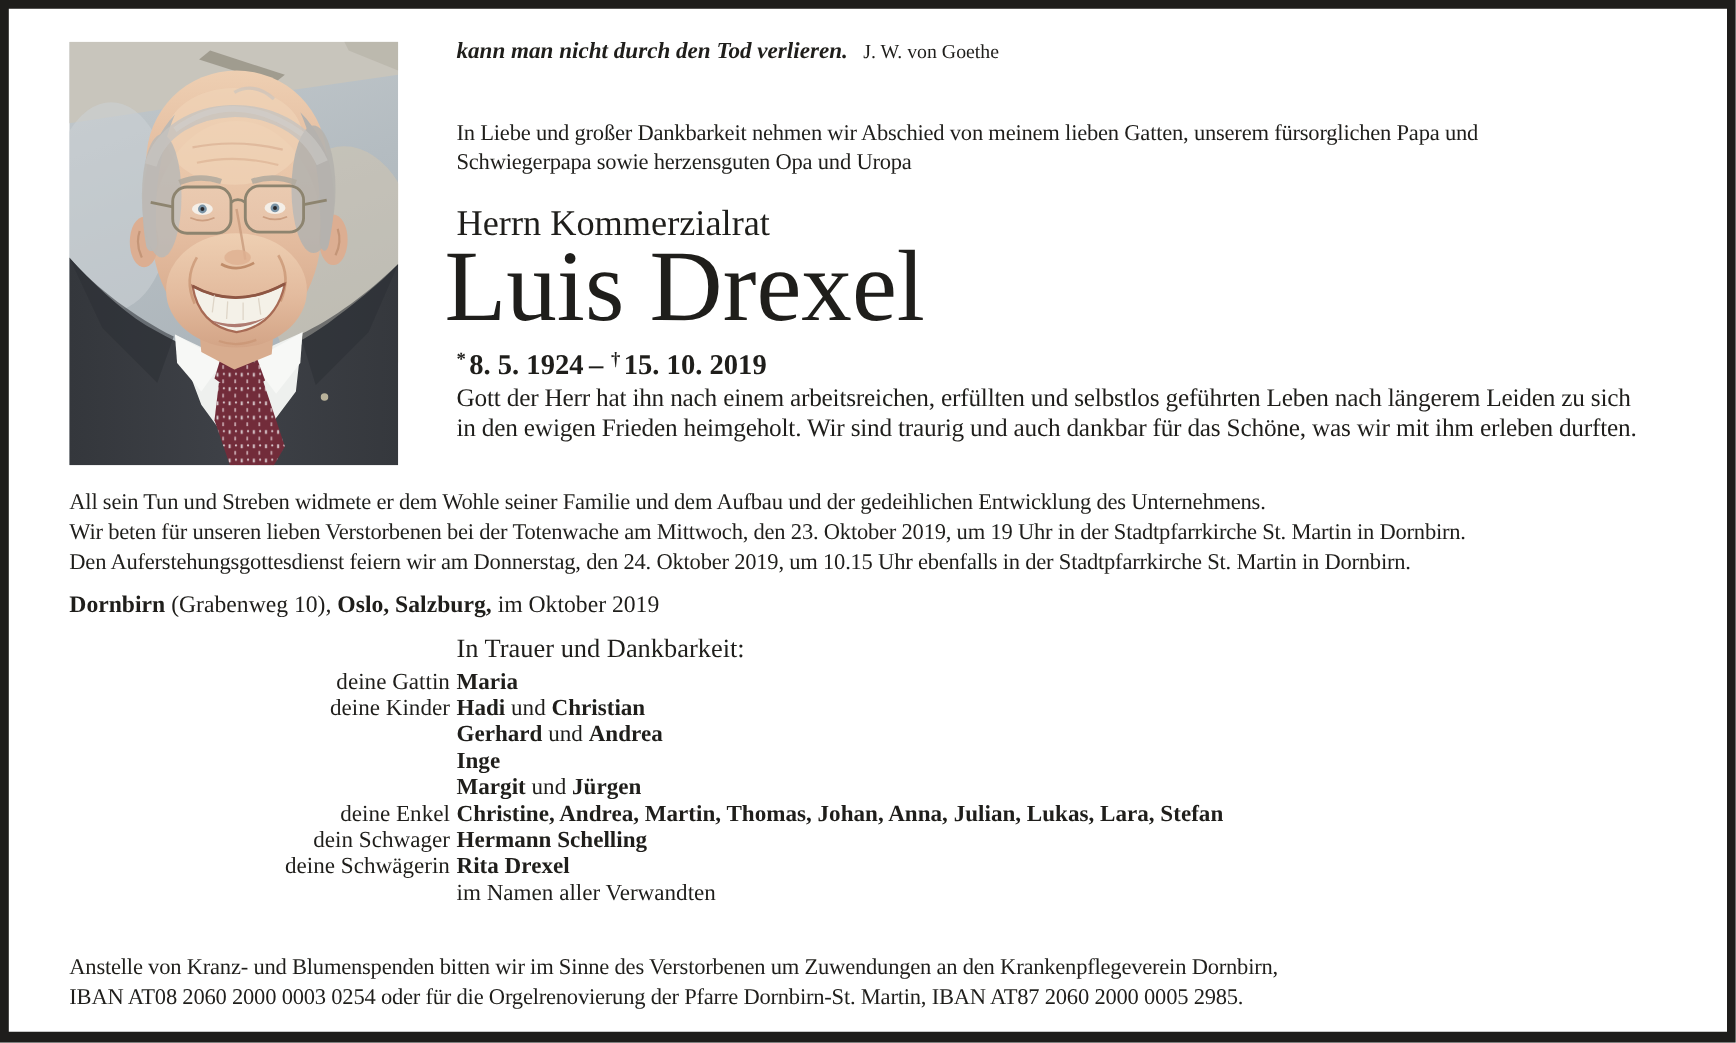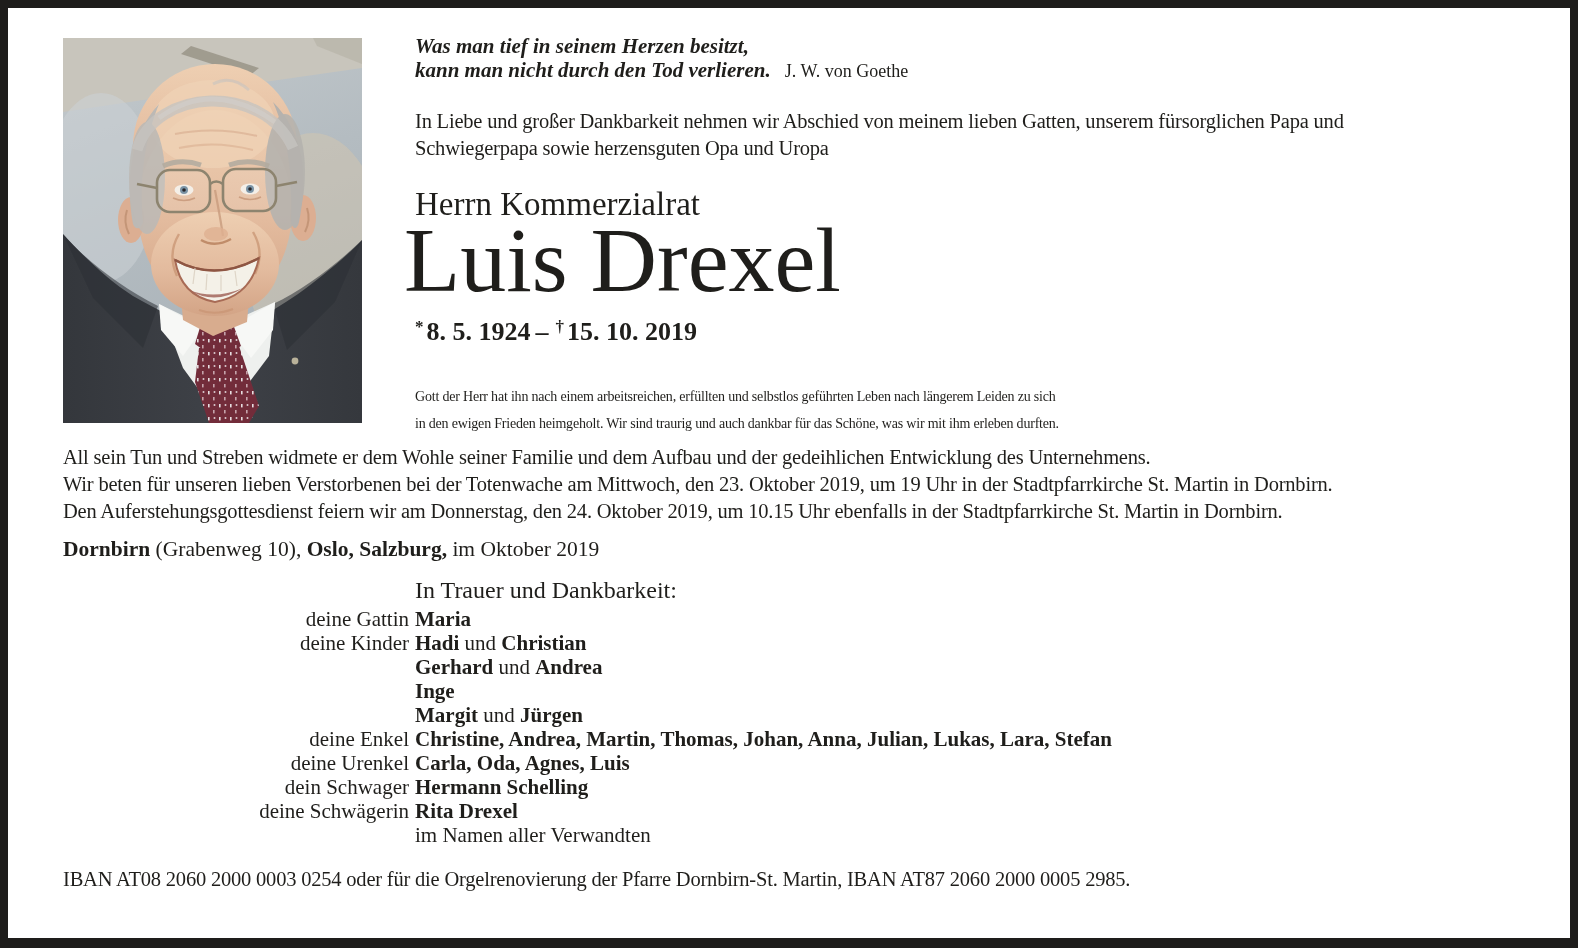--- a/index.html
+++ b/index.html
@@ -23,21 +23,21 @@
   .quote .attribution { font-style: normal; font-weight: normal; font-size: 18px; margin-left: 14px; text-align: right; }
 
   .intro { position: absolute; left: 407px; top: 100px; font-size: 20.5px; line-height: 27px; letter-spacing: -0.2px; }
 
   .title-prefix { position: absolute; left: 407px; top: 177px; font-size: 33px; line-height: 38px; }
   .deceased-name { position: absolute; left: 396px; top: 204px; font-size: 92px; line-height: 96px; }
   .dates { position: absolute; left: 407px; top: 309px; font-size: 26px; font-weight: bold; line-height: 30px; }
   .dates .sup { font-size: 17px; position: relative; top: -8px; margin-right: 3px; }
   .dates .sep { margin: 0 7px 0 5px; }
 
-  .eulogy { position: absolute; left: 407px; top: 375px; font-size: 14px; line-height: 27px; letter-spacing: -0.2px; }
+  .eulogy { position: absolute; left: 407px; top: 340px; font-size: 23px; line-height: 27px; letter-spacing: -0.2px; }
 
   .announcement { position: absolute; left: 55px; top: 436px; font-size: 20.5px; line-height: 27px; letter-spacing: -0.2px; }
 
   .place-line { position: absolute; left: 55px; top: 528px; font-size: 21.5px; line-height: 26px; white-space: nowrap; }
   .b { font-weight: bold; }
 
   .mourning-heading { position: absolute; left: 407px; top: 570px; font-size: 24px; line-height: 24px; }
 
   .family { position: absolute; left: 55px; top: 599px; font-size: 21px; line-height: 24px; }
   .fam-row { display: flex; white-space: nowrap; align-items: center; }
@@ -158,21 +158,20 @@
         <path d="M132,230 L130,246"></path>
           <path d="M144,236 L143,252"></path>
           <path d="M158,237 L158,253"></path>
           <path d="M172,233 L174,248"></path>
       </g>
       <path d="M136,272 Q152,278 170,271" stroke="#c6916f" stroke-width="2" fill="none" opacity="0.6"></path>
     </svg>
   </div>
 
   <div class="quote">
-    <div class="line">Was man tief in seinem Herzen besitzt,</div>
     <div class="line"><span>kann man nicht durch den Tod verlieren.</span><span class="attribution">J. W. von Goethe</span></div>
   </div>
 
   <div class="intro">
     <div class="line">In Liebe und großer Dankbarkeit nehmen wir Abschied von meinem lieben Gatten, unserem fürsorglichen Papa und</div>
     <div class="line">Schwiegerpapa sowie herzensguten Opa und Uropa</div>
   </div>
 
   <div class="title-prefix">Herrn Kommerzialrat</div>
   <div class="deceased-name">Luis Drexel</div>
@@ -215,34 +214,31 @@
       </div>
       <div class="fam-row">
         <span class="fam-label"></span>
         <span class="fam-names"><span class="b">Margit</span><span> und </span><span class="b">Jürgen</span></span>
       </div>
       <div class="fam-row">
         <span class="fam-label">deine Enkel</span>
         <span class="fam-names"><span class="b">Christine, Andrea, Martin, Thomas, Johan, Anna, Julian, Lukas, Lara, Stefan</span></span>
       </div>
       <div class="fam-row">
-        <span class="fam-label">deine Urenkel</span>
-        <span class="fam-names"><span class="b">Carla, Oda, Agnes, Luis</span></span>
-      </div>
-      <div class="fam-row">
         <span class="fam-label">dein Schwager</span>
         <span class="fam-names"><span class="b">Hermann Schelling</span></span>
       </div>
       <div class="fam-row">
         <span class="fam-label">deine Schwägerin</span>
         <span class="fam-names"><span class="b">Rita Drexel</span></span>
       </div>
       <div class="fam-row">
         <span class="fam-label"></span>
         <span class="fam-names"><span>im Namen aller Verwandten</span></span>
       </div>
     </div>
 
   <div class="donation">
+    <div class="line">Anstelle von Kranz- und Blumenspenden bitten wir im Sinne des Verstorbenen um Zuwendungen an den Krankenpflegeverein Dornbirn,</div>
     <div class="line">IBAN AT08 2060 2000 0003 0254 oder für die Orgelrenovierung der Pfarre Dornbirn-St. Martin, IBAN AT87 2060 2000 0005 2985.</div>
   </div>
 
 </div>
 
 </body></html>

